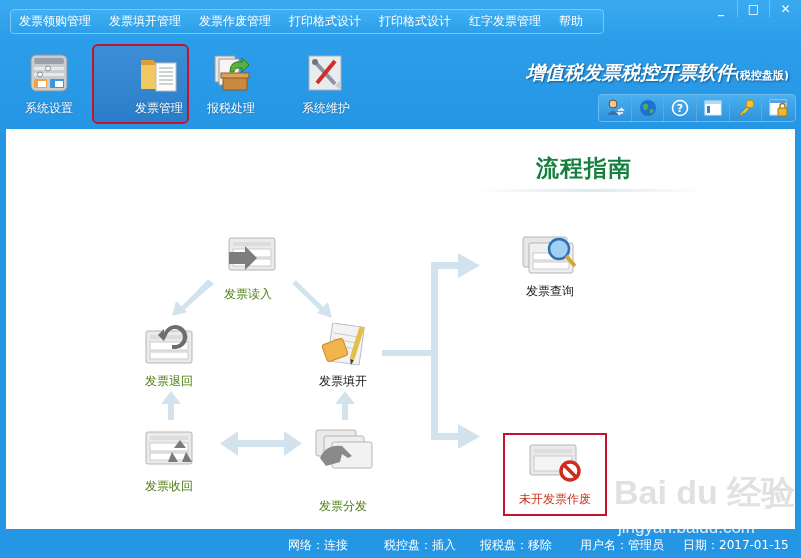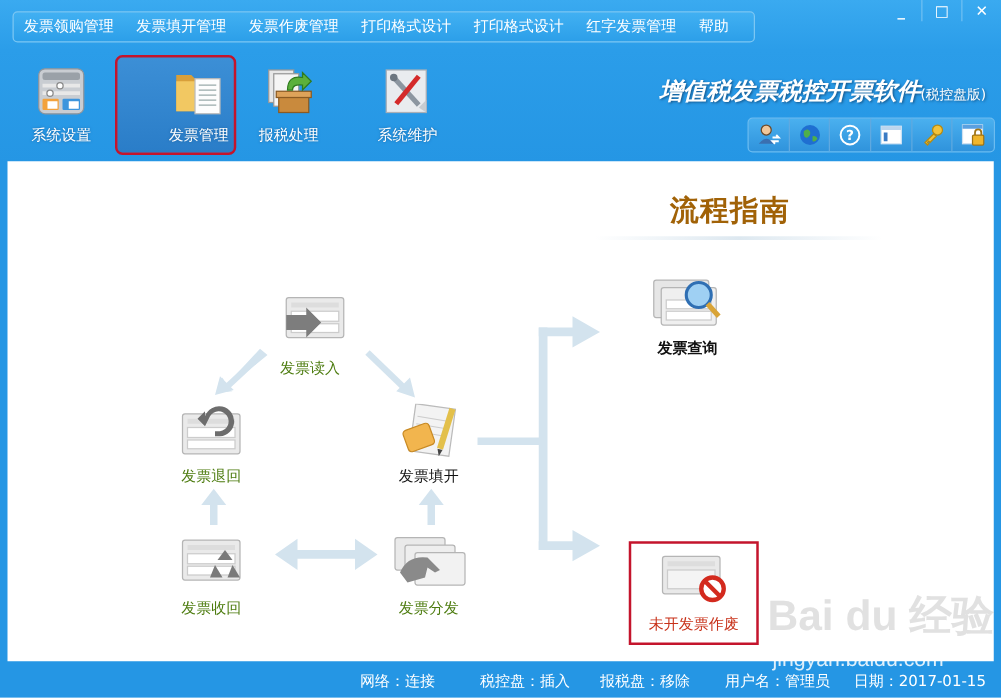--- a/index.html
+++ b/index.html
@@ -42,41 +42,41 @@
   }
   .tool.highlight { outline: 2px solid #c4142c; outline-offset: 0; }
   .tool-icon { width: 42px; height: 42px; margin-top: 6px; }
   .tool-label { color: #fff; font-size: 12px; margin-top: 6px; text-shadow: 0 0 2px #1a5f9a; }
   
   .brand {
     position: absolute; right: 12px; top: 60px; color: #fff;
     font-style: italic; font-weight: bold; font-size: 19px;
     text-shadow: 1px 1px 2px #14558a; white-space: nowrap;
   }
-  .brand small { font-size: 11px; font-weight: normal; font-style: normal; }
+  .brand small { font-size: 11px; font-weight: bold; font-style: normal; }
   
   .quickbar {
     position: absolute; right: 5px; top: 94px; width: 198px; height: 28px;
     background: linear-gradient(180deg, #4ab0ef, #2f93dc);
     border: 1px solid #6cbcf0; border-radius: 4px;
     display: flex; align-items: center;
   }
   .qbtn {
     width: 33px; height: 26px; display: flex; align-items: center; justify-content: center;
     border-right: 1px solid #5fa9e0;
   }
   .qbtn:last-child { border-right: none; }
   
   .main {
     position: absolute; left: 6px; top: 129px; width: 789px; height: 400px;
     background: #fff;
   }
   .guide-title {
     position: absolute; left: 530px; top: 24px; font-size: 23px; font-weight: bold;
-    color: #a16207; letter-spacing: 1px;
+    color: #15803d; letter-spacing: 1px;
   }
   .guide-underline {
     position: absolute; left: 470px; top: 60px; width: 230px; height: 3px;
     background: linear-gradient(90deg, rgba(220,232,240,0), #dde8f0, rgba(220,232,240,0));
   }
   .node {
     position: absolute; display: flex; flex-direction: column; align-items: center;
     width: 120px;
   }
   .node-icon { width: 62px; height: 44px; }
@@ -303,31 +303,31 @@
         <rect x="12" y="25" width="38" height="7" fill="#fff" stroke="#ccc"></rect>
         <g fill="#7a7a7a">
           <path d="M36 20 l6 -8 l6 8z"></path>
           <path d="M34 24 l-4 10 l10 0z"></path>
           <path d="M48 24 l6 10 l-10 0z"></path>
         </g>
       </svg>
       <span class="node-label dim">发票收回</span>
     </div>
 
-    <div class="node" style="left:277px; top:299px;">
+    <div class="node" style="left:277px; top:299px;gap:20px;">
       <svg class="node-icon" viewBox="0 0 62 44">
         <rect x="4" y="2" width="40" height="26" rx="2" fill="#eaeaea" stroke="#b5b5b5"></rect>
         <rect x="12" y="8" width="40" height="26" rx="2" fill="#eeeeee" stroke="#b5b5b5"></rect>
         <rect x="20" y="14" width="40" height="26" rx="2" fill="#f2f2f2" stroke="#b5b5b5"></rect>
         <path d="M8 30 q6 -14 22 -12 l10 10 l-4 2 l-6 -4 l-2 8 l-14 4z" fill="#8a8a8a"></path>
       </svg>
       <span class="node-label dim">发票分发</span>
     </div>
 
-    <div class="node" style="left:484px; top:91px;font-weight:bold;">
+    <div class="node" style="left:484px; top:104px;">
       <svg class="node-icon" viewBox="0 0 62 44">
         <rect x="4" y="4" width="44" height="30" rx="2" fill="#e6e6e6" stroke="#b5b5b5"></rect>
         <rect x="10" y="10" width="44" height="30" rx="2" fill="#efefef" stroke="#b5b5b5"></rect>
         <rect x="14" y="20" width="36" height="7" fill="#fff" stroke="#ccc"></rect>
         <rect x="14" y="29" width="36" height="7" fill="#fff" stroke="#ccc"></rect>
         <circle cx="40" cy="16" r="10" fill="#9fd0f3" stroke="#2f6fb3" stroke-width="2.5"></circle>
         <line x1="47" y1="23" x2="56" y2="33" stroke="#d9a437" stroke-width="4"></line>
       </svg>
       <span class="node-label dark">发票查询</span>
     </div>

